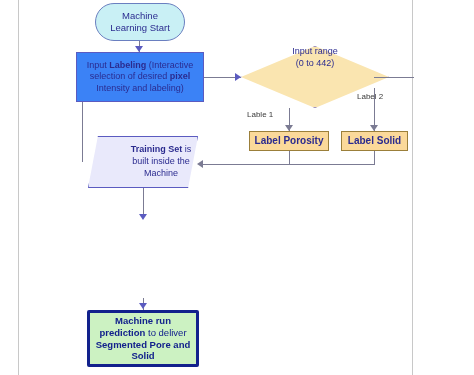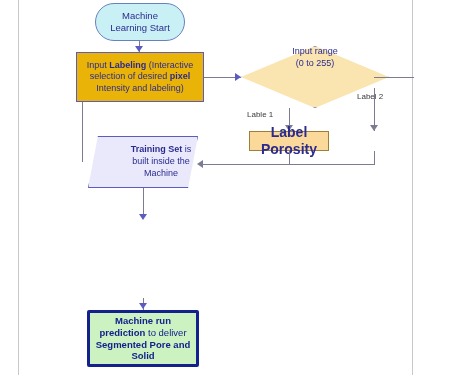--- a/index.html
+++ b/index.html
@@ -19,36 +19,36 @@
 
   
   #start{
     left:91px;top:3px;width:90px;height:38px;
     background:#c9f0f5;border:1.3px solid #6a7fc0;border-radius:19px;
     font-size:9.5px;
   }
   
   #input-labeling{
     left:72px;top:52px;width:128px;height:50px;
-    background:#eab308;border:1.3px solid #5b5bc0;
+    background:#3b82f6;border:1.3px solid #5b5bc0;
     font-size:9px;
   }
   
   #decision-wrap{position:absolute;left:237px;top:46px;width:148px;height:62px;}
   #decision-shape{position:absolute;inset:0;
     background:#fae5b0;border:1.3px solid #8a7fc0;
     clip-path:polygon(50% 0%,100% 50%,50% 100%,0% 50%);
   }
   #decision-label{position:absolute;inset:0;display:flex;align-items:flex-start;
     justify-content:center;text-align:center;color:#2b2b8f;font-size:9px;line-height:1.3;}
 
   
   .label-box{
     top:131px;height:20px;background:#fbd99a;border:1.3px solid #9b7f3a;
-    font-size:14px;font-weight:bold;color:#2b2b8f;
+    font-size:10px;font-weight:bold;color:#2b2b8f;
   }
   #label-porosity{left:245px;width:80px;}
   #label-solid{left:337px;width:67px;}
 
   
   #training-wrap{position:absolute;left:84px;top:136px;width:110px;height:52px;}
   #training-shape{position:absolute;inset:0;background:#e9e9fb;
     border:1.3px solid #5b5bc0;
     clip-path:polygon(9% 0%,100% 0%,91% 100%,0% 100%);
   }
@@ -107,37 +107,40 @@
       <span>Input </span><b>Labeling</b><span> (Interactive selection of desired </span><b>pixel</b><span> Intensity and labeling)</span>
     </span>
   </div>
 
   <div class="ln h" style="left:200px;top:77px;width:37px;"></div>
   <div class="arrow right" style="left:231px;top:73px;"></div>
 
   <div id="decision-wrap">
     <div id="decision-shape"></div>
     <div id="decision-label">
-      <span><span>Input range</span><br><span>(0 to 255)</span></span>
+      <span><span>Input range</span><br><span>(0 to 442)</span></span>
     </div>
   </div>
 
   <div class="ln v" style="left:285px;top:108px;height:23px;"></div>
   <div class="arrow down-g" style="left:281px;top:125px;"></div>
   <div class="edge-label" style="left:243px;top:110px;">Lable 1</div>
 
   <div class="ln h" style="left:385px;top:77px;width:25px;"></div>
   <div class="ln v" style="left:370px;top:77px;height:0px;"></div>
   <div class="ln v" style="left:370px;top:88px;height:43px;"></div>
   <div class="ln h" style="left:370px;top:77px;width:40px;"></div>
   <div class="arrow down-g" style="left:366px;top:125px;"></div>
   <div class="edge-label" style="left:353px;top:92px;">Label 2</div>
 
   <div class="node label-box" id="label-porosity">
     <span class="txt">Label Porosity</span>
+  </div>
+  <div class="node label-box" id="label-solid">
+    <span class="txt">Label Solid</span>
   </div>
 
   <div class="ln v" style="left:285px;top:151px;height:14px;"></div>
   <div class="ln v" style="left:370px;top:151px;height:14px;"></div>
   <div class="ln h" style="left:196px;top:164px;width:175px;"></div>
   <div class="arrow left" style="left:193px;top:160px;"></div>
 
   <div class="ln v" style="left:78px;top:102px;height:60px;"></div>
 
   <div id="training-wrap">

